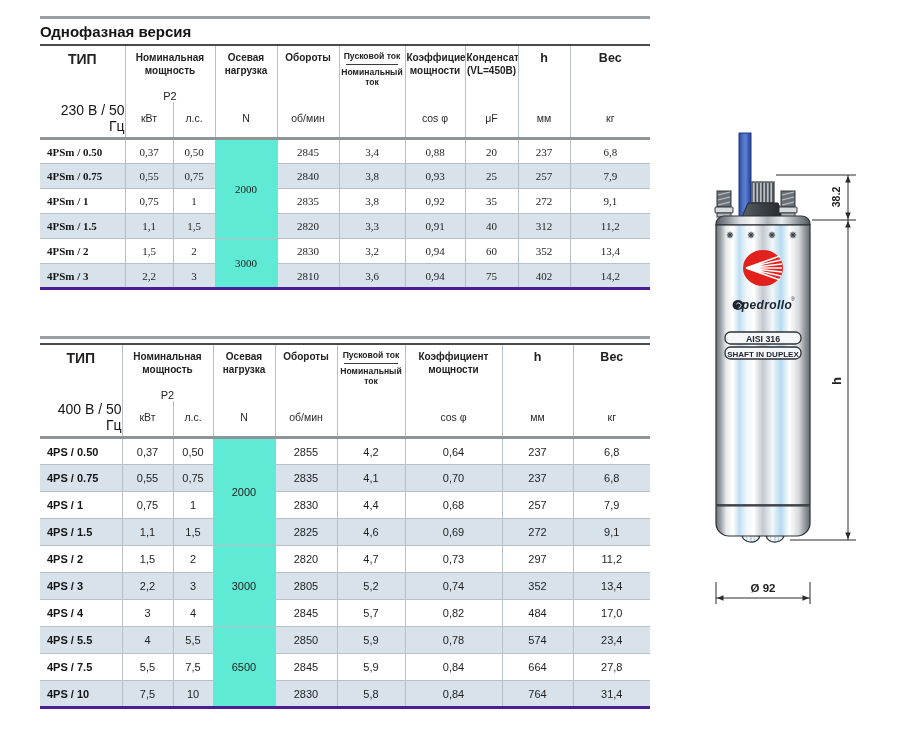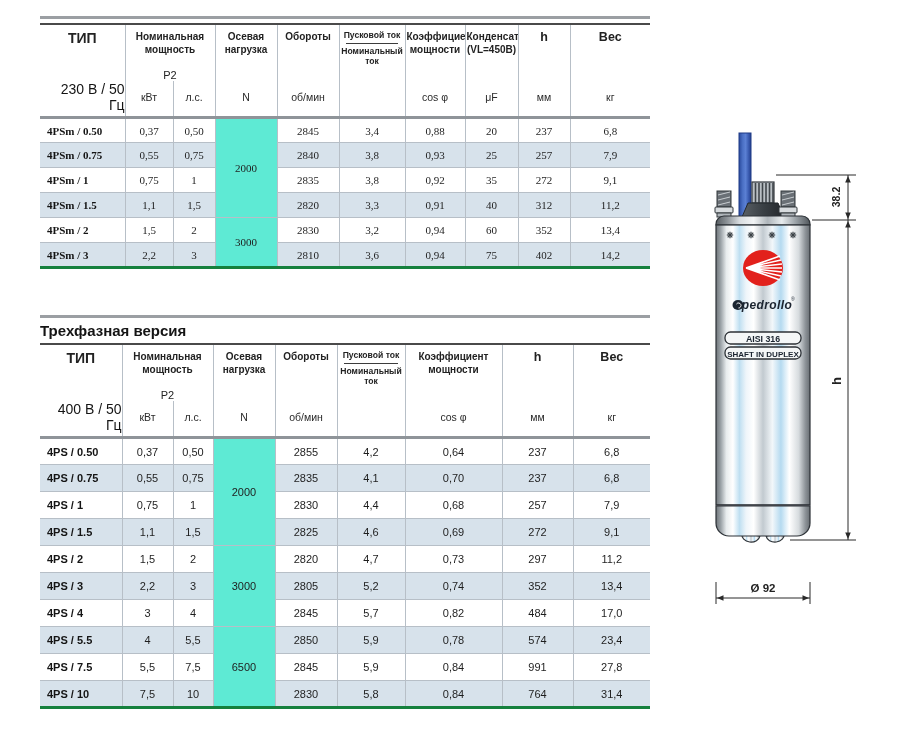--- a/index.html
+++ b/index.html
@@ -9,21 +9,21 @@
     -webkit-font-smoothing:antialiased;overflow:hidden;
   }
   .content{position:absolute;left:40px;top:16px;width:610px;}
   h1.page-title{
     margin:0 0 16px 0;font-size:16px;font-weight:bold;color:#0d5fa9;letter-spacing:.2px;
   }
   .rule{height:3px;background:#9b9fa3;margin:0 0 4px 0;}
   h2.section-title{margin:2px 0 4px 0;font-size:15px;font-weight:bold;color:#141414;}
   table.dtable{
     border-collapse:collapse;table-layout:fixed;width:610px;
-    border-top:2px solid #4a4a4a;border-bottom:3px solid #15803d;
+    border-top:2px solid #4a4a4a;border-bottom:3px solid #4c1d95;
     margin-bottom:0;
   }
   .dtable th,.dtable td{overflow:hidden;}
   .dtable thead th{
     border-left:1px solid #b7bfc7;vertical-align:top;padding:5px 1px 0 1px;
     font-weight:bold;text-align:center;color:#222;
   }
   .dtable thead th:first-child{border-left:none;}
   .dtable tr.hrow{height:44px;}
   .dtable tr.hrow th{border-bottom:none;}
@@ -53,20 +53,21 @@
   .gap1{margin-top:46px;}
   svg.pump{position:absolute;left:690px;top:0;width:230px;height:748px;}
 </style>
 </head>
 <body>
 
 <div class="content">
 
   <section>
     <div class="rule"></div>
+    <h2 class="section-title">Однофазная версия</h2>
     <table class="dtable t1">
       <colgroup>
         <col style="width:85px">
           <col style="width:48px">
           <col style="width:42px">
           <col style="width:62px">
           <col style="width:62px">
         <col style="width:66px">
           <col style="width:60px">
           <col style="width:53px">
@@ -173,21 +174,20 @@
           <td>75</td>
           <td>402</td>
           <td>14,2</td>
         </tr>
       </tbody>
     </table>
   </section>
 
   <section class="gap1">
     <div class="rule"></div>
-    <h2 class="section-title">Трехфазная версия</h2>
     <table class="dtable t2">
       <colgroup>
         <col style="width:82px">
           <col style="width:51px">
           <col style="width:40px">
           <col style="width:62px">
           <col style="width:62px">
         <col style="width:68px">
           <col style="width:97px">
           <col style="width:71px">
@@ -307,21 +307,21 @@
           <td>574</td>
           <td>23,4</td>
         </tr>
         <tr>
           <td class="t">4PS / 7.5</td>
           <td>5,5</td>
           <td>7,5</td>
           <td>2845</td>
           <td>5,9</td>
           <td>0,84</td>
-          <td>991</td>
+          <td>664</td>
           <td>27,8</td>
         </tr>
         <tr>
           <td class="t">4PS / 10</td>
           <td>7,5</td>
           <td>10</td>
           <td>2830</td>
           <td>5,8</td>
           <td>0,84</td>
           <td>764</td>

